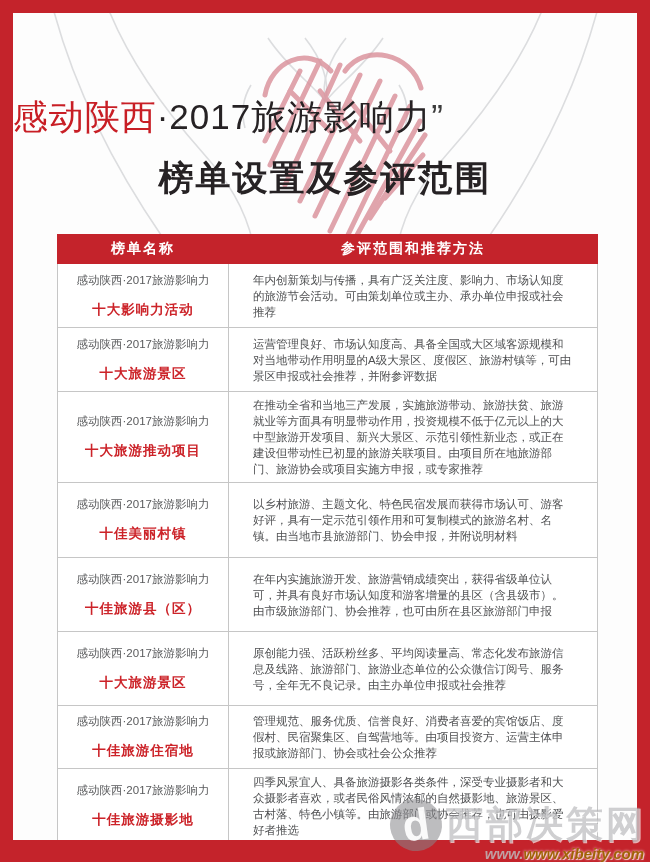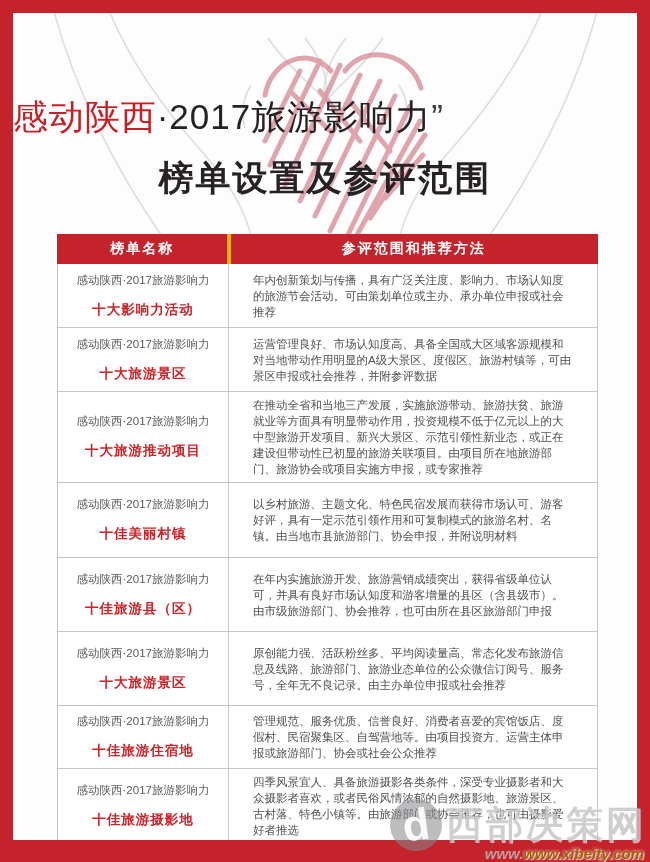--- a/index.html
+++ b/index.html
@@ -15,21 +15,21 @@
   
   .title{position:absolute;left:0;top:94px;width:650px;text-align:left;font-size:35px;font-weight:normal;letter-spacing:1px;z-index:2;white-space:nowrap;}
   .title .q{color:#3c3c3c;}
   .title .red{color:#c81e25;}
   .title .blk{color:#262224;}
   .subtitle{position:absolute;left:0;top:155px;width:650px;text-align:center;font-size:35px;font-weight:bold;color:#262224;letter-spacing:2px;z-index:2;}
 
   
   table.rank{position:absolute;left:57px;top:234px;width:541px;border-collapse:collapse;table-layout:fixed;z-index:2;background:rgba(255,255,255,0.92);}
   table.rank th{background:#c4232b;color:#fff;font-size:14px;font-weight:bold;height:26px;letter-spacing:2px;border:1px solid #c4232b;margin-top:21px;}
-  table.rank th.h2{border-left:4px solid #eab308;}
+  table.rank th.h2{border-left:1px solid #eab308;}
   table.rank col.c1{width:171px;}
   table.rank td{border:1px solid #c6c6c6;vertical-align:middle;}
   td.name-cell{text-align:center;padding:8px 6px;}
   .name1{display:block;font-size:11.5px;color:#595a5c;letter-spacing:0;}
   .name2{display:block;font-size:13.5px;color:#cc2329;font-weight:bold;margin-top:13px;letter-spacing:1px;}
   td.desc-cell{padding:5px 24px;font-size:11.5px;color:#4f5052;line-height:16px;text-align:left;}
   tr.row-0 td{height:47px;} tr.row-1 td{height:47px;} tr.row-2 td{height:68px;}
   tr.row-3 td{height:58px;} tr.row-4 td{height:57px;} tr.row-5 td{height:57px;}
   tr.row-6 td{height:45px;} tr.row-7 td{height:56px;} tr.row-8 td{height:75px;}
 

